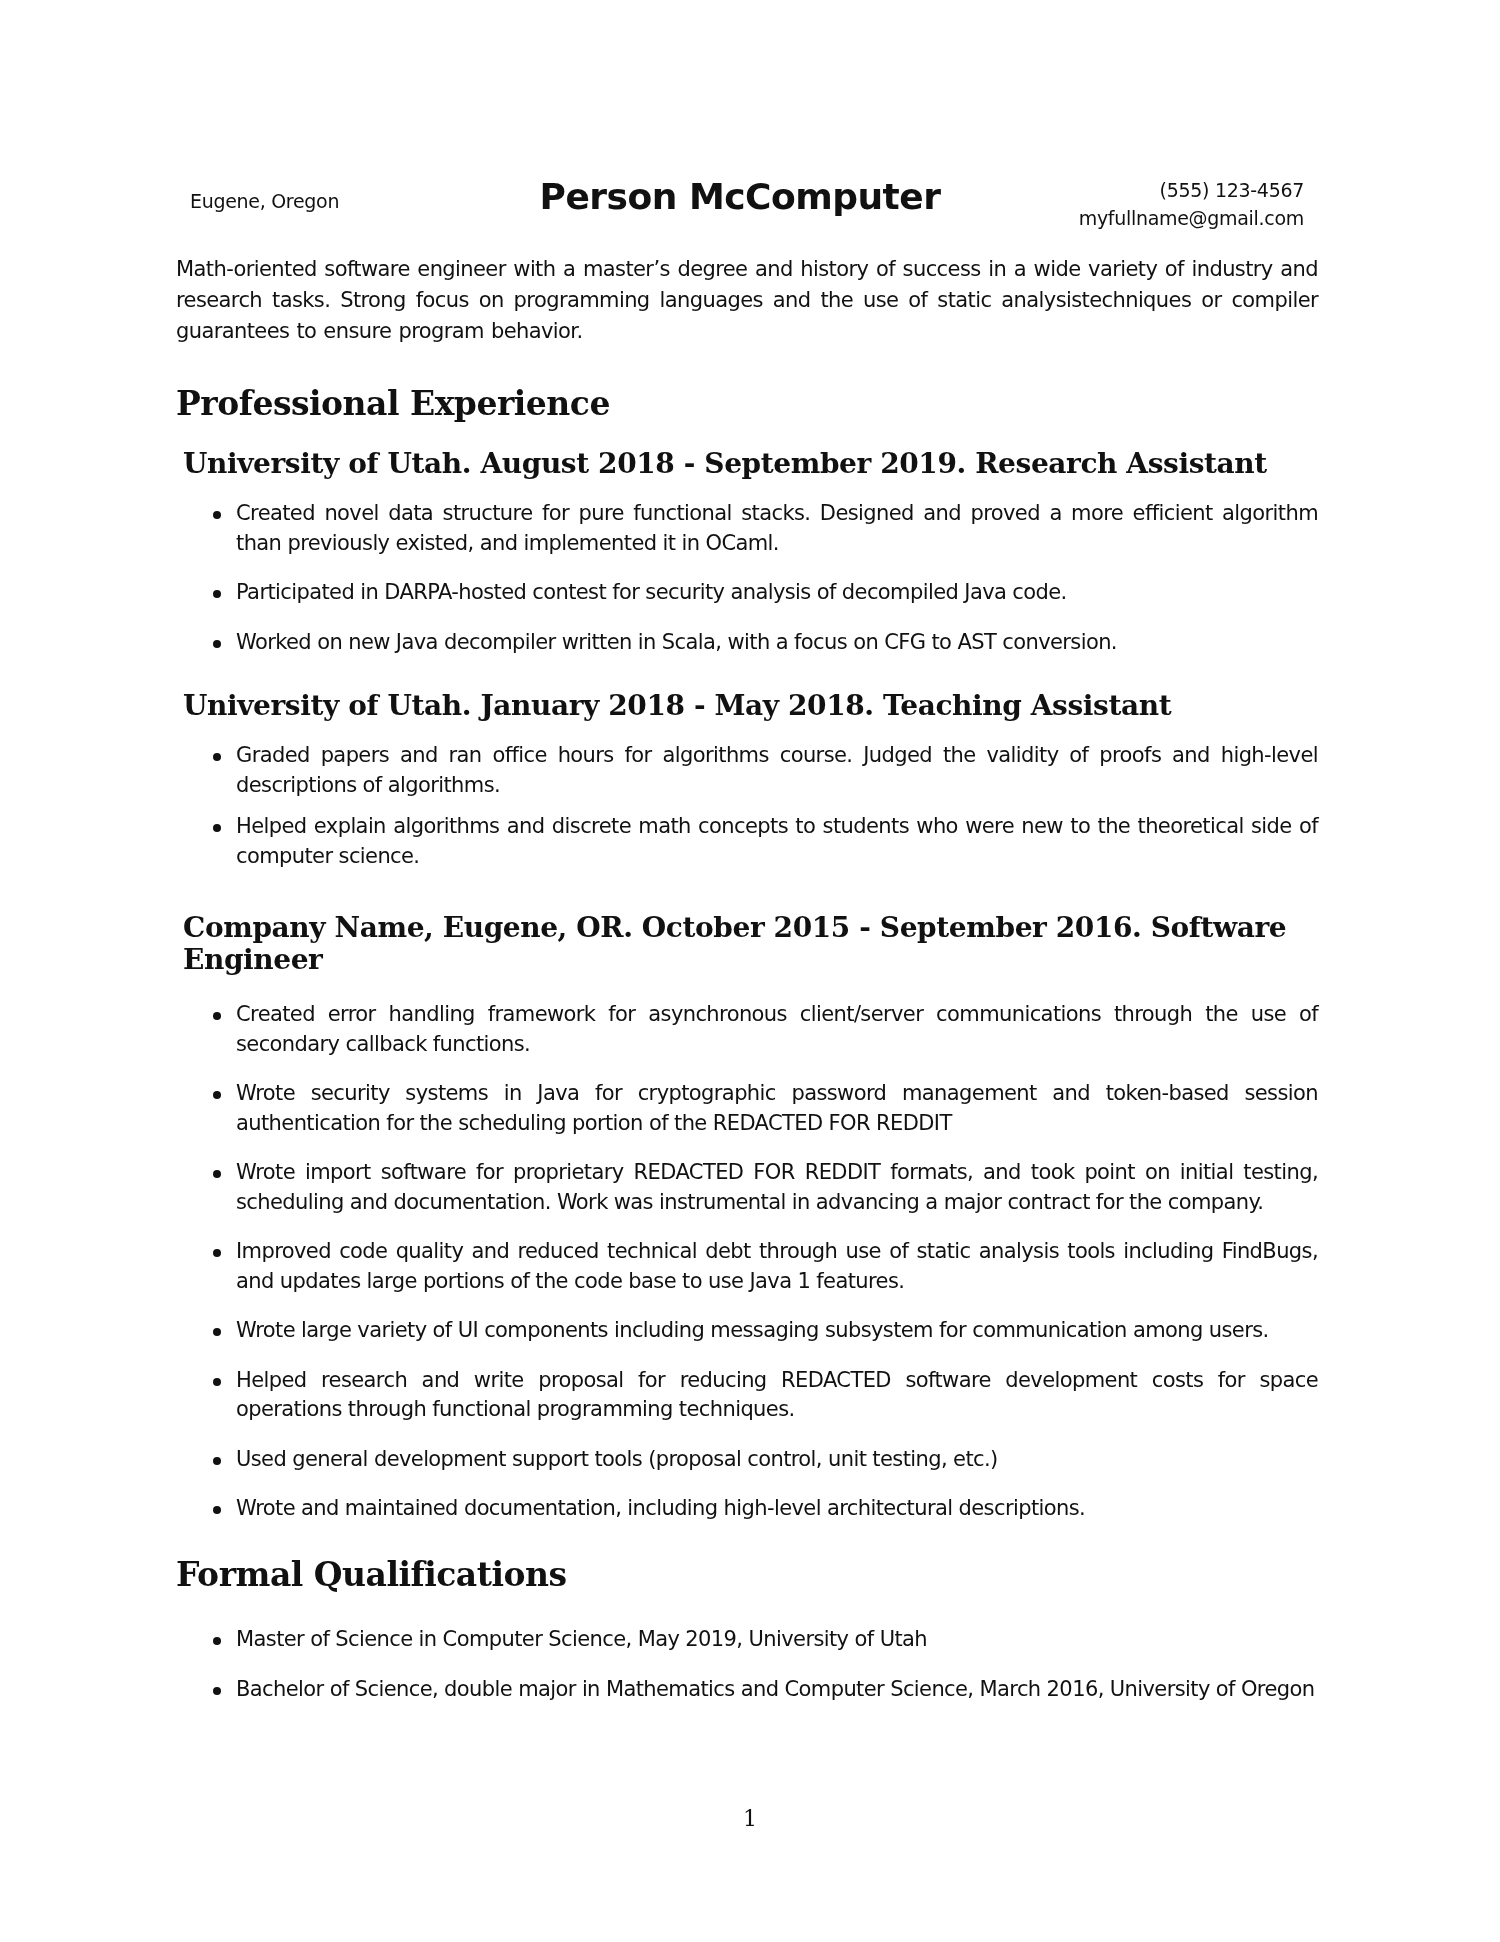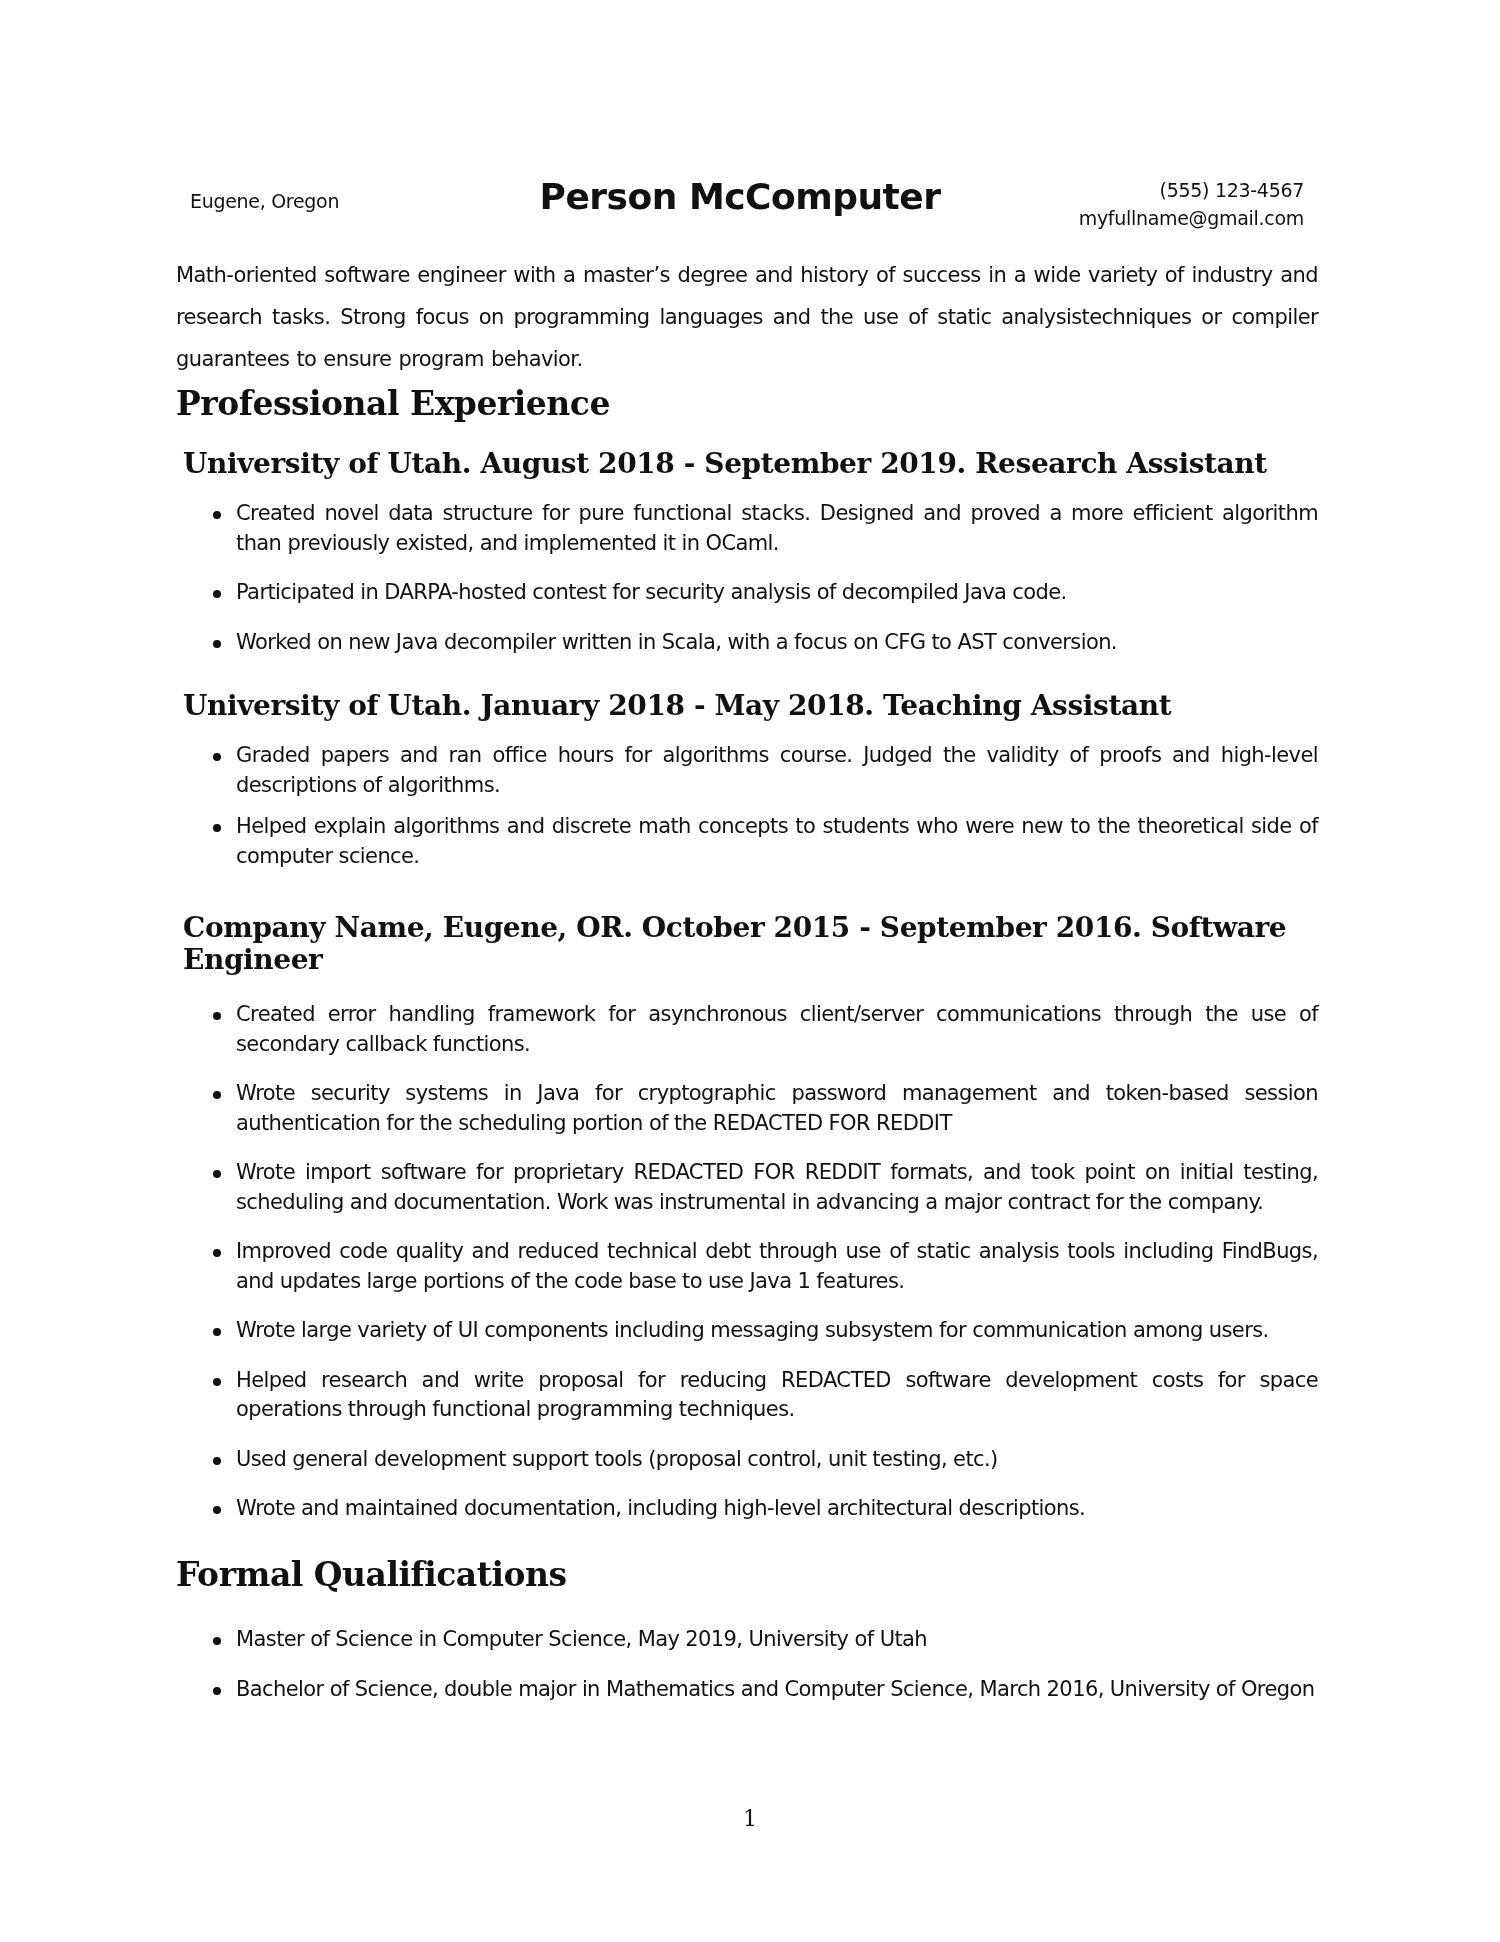--- a/index.html
+++ b/index.html
@@ -6,21 +6,21 @@
   body { width: 1500px; height: 1942px; position: relative; color: #111; }
   .page { position: absolute; left: 0; top: 0; width: 1500px; height: 1443px; background: #fff; }
 
   
   .header { position: absolute; left: 176px; top: 176px; width: 1128px; height: 60px; }
   .loc { position: absolute; left: 14px; top: 14px; font-size: 19px; font-family: "DejaVu Sans", sans-serif; letter-spacing: -0.3px; }
   .name { position: absolute; left: 0; right: 0; top: 0; text-align: center; font-size: 36px; font-weight: bold; font-family: "DejaVu Sans", sans-serif; letter-spacing: -0.5px; }
   .contact { position: absolute; right: 0; top: 0; text-align: right; font-size: 19px; line-height: 28px; font-family: "DejaVu Sans", sans-serif; letter-spacing: -0.3px; }
 
   
-  .summary { position: absolute; left: 176px; top: 254px; width: 1142px; font-size: 21px; line-height: 42px; text-align: justify; font-family: "DejaVu Sans", sans-serif; letter-spacing: -0.6px; word-spacing: 1px; }
+  .summary { position: absolute; left: 176px; top: 254px; width: 1142px; font-size: 21px; line-height: 31px; text-align: justify; font-family: "DejaVu Sans", sans-serif; letter-spacing: -0.6px; word-spacing: 1px; }
 
   .section-title { position: absolute; left: 176px; font-size: 33px; font-family: "DejaVu Serif", serif; font-weight: bold; letter-spacing: -0.5px; margin: 0; }
   .job-title { position: absolute; left: 183px; width: 1142px; font-size: 28px; line-height: 32px; font-family: "DejaVu Serif", serif; font-weight: bold; letter-spacing: -0.4px; margin: 0; }
 
   .bullets { position: absolute; left: 176px; width: 1142px; margin: 0; padding: 0; list-style: none; }
   .bullet { position: relative; padding-left: 60px; font-size: 21px; line-height: 29.5px; font-family: "DejaVu Sans", sans-serif; letter-spacing: -0.6px; text-align: justify; }
   .bullet .dot { position: absolute; left: 37px; top: 12px; width: 8px; height: 8px; border-radius: 50%; background: #111; }
 
   .pagenum { position: absolute; left: 0; right: 0; top: 1806px; text-align: center; font-size: 22px; font-family: "DejaVu Serif", serif; }
 </style>

